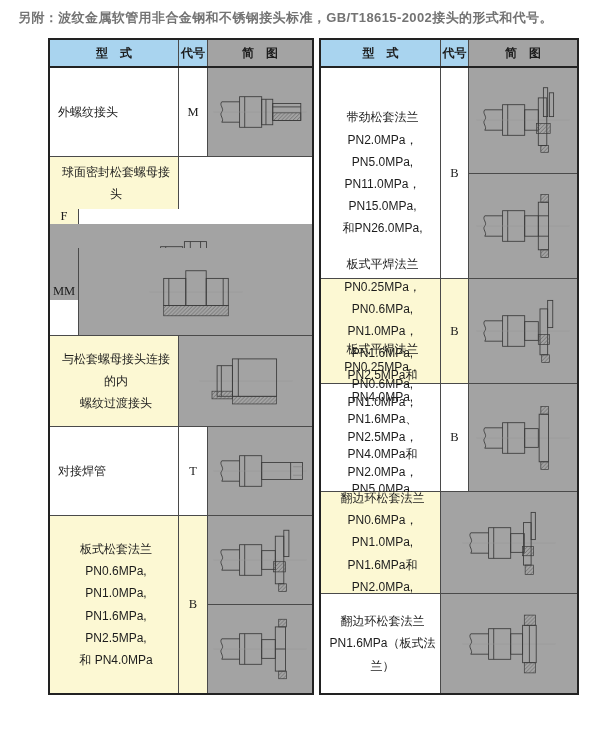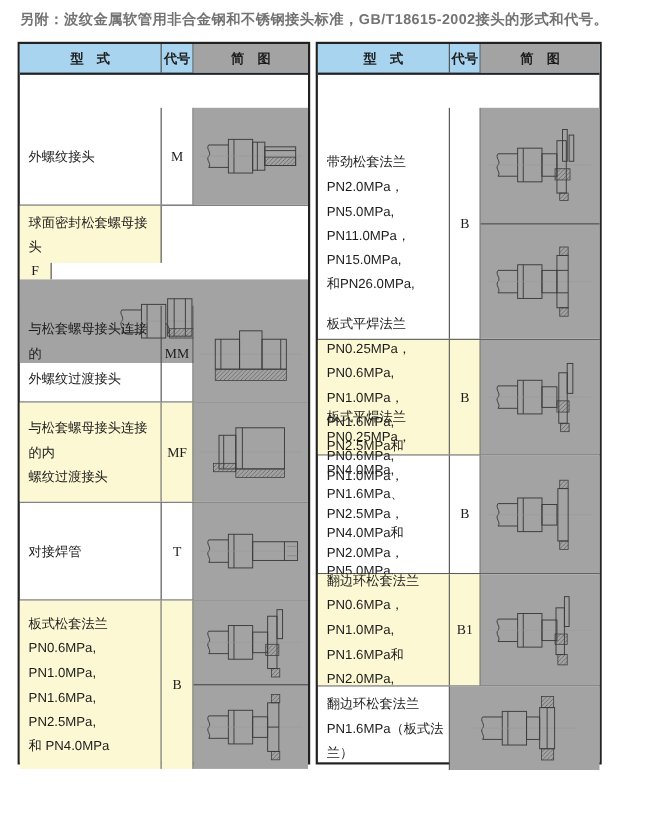--- a/index.html
+++ b/index.html
@@ -1,29 +1,29 @@
 <!DOCTYPE html>
 <html style="--hdr: #a9d4ef; --hl: #fcf8d3; --bd: #222222; --bdl: #4a4a4a; --txt: #1c1c1c;"><head>
 <meta charset="utf-8">
 <style>
   html,body{margin:0;padding:0;background:#ffffff;}
   body{width:600px;height:740px;position:relative;overflow:hidden;
        font-family:"Liberation Sans",sans-serif;color:var(--txt,#1c1c1c);}
   .title{position:absolute;left:18px;top:9px;font-size:13px;font-weight:bold;
          letter-spacing:.4px;color:#737373;white-space:nowrap;}
-  .tblwrap{position:absolute;left:16px;top:38px;display:flex;gap:5px;}
+  .tblwrap{position:absolute;left:48px;top:38px;display:flex;gap:5px;text-align:center;}
   .half{box-sizing:border-box;border:2px solid var(--bd,#222);background:#fff;
         display:flex;flex-direction:column;height:657px;}
   #left-half{width:266px;}
   #right-half{width:260px;}
   .hrow{display:flex;height:26px;background:var(--hdr,#a9d4ef);
         border-bottom:2px solid var(--bd,#222);flex:none;}
   .hrow .cell{display:flex;align-items:center;justify-content:center;
         font-weight:bold;font-size:12px;padding:0;}
-  .rows{display:flex;flex-direction:column;flex:1;margin-top:30px;}
+  .rows{display:flex;flex-direction:column;flex:1;}
   .row{display:flex;border-bottom:1px solid var(--bdl,#4a4a4a);flex:none;box-sizing:border-box;}
   .row:last-child{border-bottom:none;flex:1;}
   .cell{box-sizing:border-box;border-right:1px solid var(--bdl,#4a4a4a);}
   .cell:last-child{border-right:none;}
   .tcell{display:flex;align-items:center;padding:4px 4px 4px 8px;
          font-size:12px;line-height:1.85;}
   .tcell.dense{line-height:1.46;}
   .tlines{white-space:pre-line;}
   .ccell{display:flex;align-items:center;justify-content:center;
          font-family:"Liberation Serif",serif;font-size:12.5px;}
@@ -95,24 +95,20 @@
                 <rect x="64" y="16" width="26" height="40" stroke="#3a3a3a" fill="none" stroke-width="1"></rect>
                 <line x1="71" y1="16" x2="71" y2="56" stroke="#3a3a3a" fill="none" stroke-width="1"></line>
                 <line x1="83" y1="16" x2="83" y2="56" stroke="#3a3a3a" fill="none" stroke-width="1"></line>
                 <path d="M62,42 q6,6 2,12" stroke="#3a3a3a" fill="none" stroke-width="1"></path>
                 <rect x="66" y="48" width="28" height="10" stroke="#3a3a3a" stroke-width="0.8" fill="url(#h2)"></rect>
               </svg>
             </div>
           </div>
         </div>
         <div class="row" style="height: 88px;">
-          <div class="cell tcell">
-            <div class="tlines">与松套螺母接头连接的
-外螺纹过渡接头</div>
-          </div>
           <div class="cell ccell">MM</div>
           <div class="cell dcell">
             <div class="diabox">
               <svg viewBox="0 0 120 80" width="102" height="76">
                 <defs>
                   <pattern id="h3" width="4.5" height="4.5" patternUnits="userSpaceOnUse">
                     <path d="M0,4.5 L4.5,0" stroke="#555" stroke-width="0.7"></path>
                   </pattern>
                 </defs>
                 <line x1="5" y1="40" x2="115" y2="40" stroke="#999" stroke-width="0.6"></line>
@@ -124,21 +120,20 @@
                 <rect x="22" y="56" width="76" height="12" stroke="#3a3a3a" stroke-width="0.8" fill="url(#h3)"></rect>
               </svg>
             </div>
           </div>
         </div>
         <div class="row" style="height: 91px;">
           <div class="cell tcell hl">
             <div class="tlines">与松套螺母接头连接的内
 螺纹过渡接头</div>
           </div>
-          <div class="cell ccell hl">MF</div>
           <div class="cell dcell">
             <div class="diabox">
               <svg viewBox="0 0 120 80" width="102" height="76">
                 <defs>
                   <pattern id="h4" width="4.5" height="4.5" patternUnits="userSpaceOnUse">
                     <path d="M0,4.5 L4.5,0" stroke="#555" stroke-width="0.7"></path>
                   </pattern>
                 </defs>
                 <line x1="5" y1="40" x2="115" y2="40" stroke="#999" stroke-width="0.6"></line>
                 <rect x="26" y="22" width="18" height="36" stroke="#3a3a3a" fill="none" stroke-width="1"></rect>
@@ -339,21 +334,20 @@
               </svg>
             </div>
           </div>
         </div>
         <div class="row" style="height: 102px;">
           <div class="cell tcell hl">
             <div class="tlines">翻边环松套法兰
 PN0.6MPa，PN1.0MPa,
 PN1.6MPa和PN2.0MPa,</div>
           </div>
-          <div class="cell ccell hl">B1</div>
           <div class="cell dcell">
             <div class="diabox">
               <svg viewBox="0 0 120 80" width="102" height="76">
                 <defs>
                   <pattern id="h12" width="4.5" height="4.5" patternUnits="userSpaceOnUse">
                     <path d="M0,4.5 L4.5,0" stroke="#555" stroke-width="0.7"></path>
                   </pattern>
                 </defs>
                 <path d="M15,28 h21 M15,52 h21 M15,28 c-3.5,4 3.5,8 0,12 c-3.5,4 3.5,8 0,12" stroke="#3a3a3a" fill="none" stroke-width="1"></path>
                 <rect x="36" y="22" width="26" height="36" stroke="#3a3a3a" fill="none" stroke-width="1"></rect>

